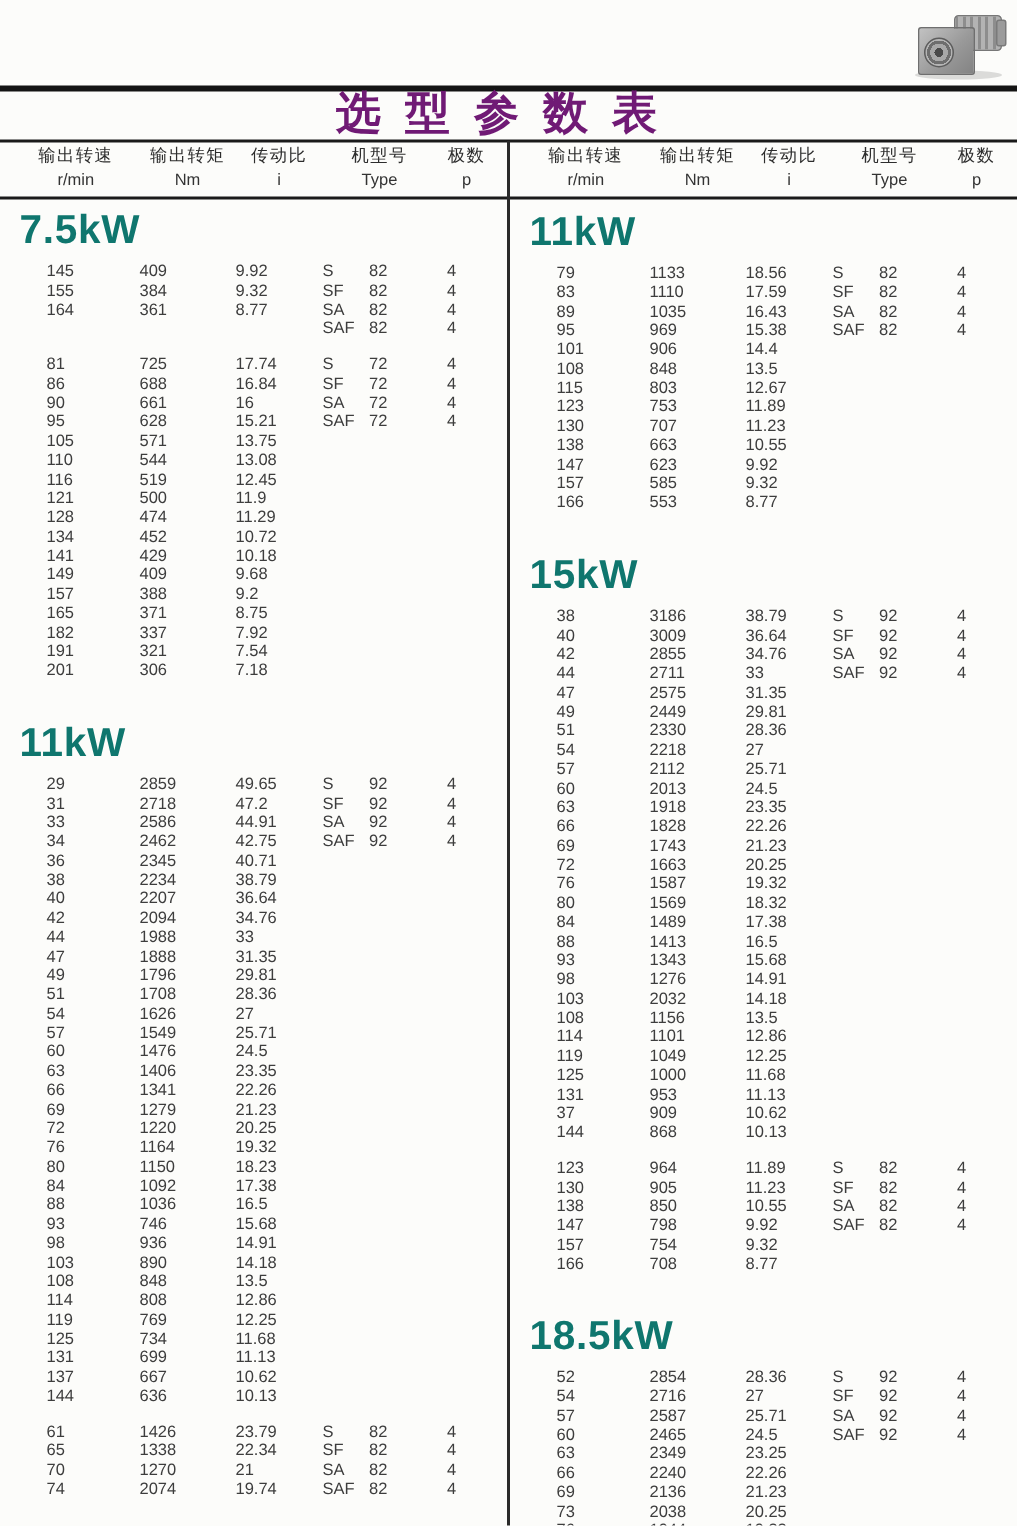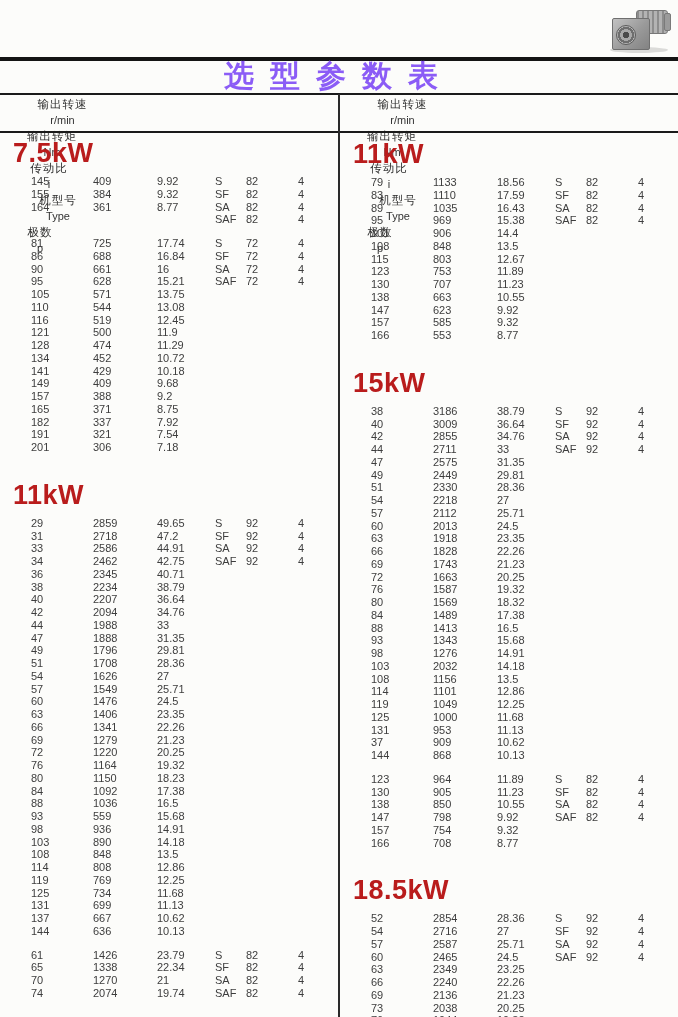--- a/index.html
+++ b/index.html
@@ -26,44 +26,44 @@
   .photo .face {
     position:absolute; left:10px; top:22px; width:20px; height:20px; border-radius:50%;
     background:radial-gradient(circle at 50% 50%, #4a4a4a 0 3px, #a8a8a8 3px 6px, #6e6e6e 6px 8px, #b5b5b5 8px 10px);
     border:1px solid #5c5c5c;
   }
   .photo .shadow { position:absolute; left:4px; top:44px; width:58px; height:6px; background:rgba(120,120,120,.25); border-radius:50%; }
 
   .topline   { position:absolute; left:0; top:57px; width:678px; height:4px; background:#141414; }
   .title     {
     position:absolute; left:0; top:59px; width:678px; text-align:center;
-    font-size:30px; font-weight:bold; color:#8b5cf6; letter-spacing:16px; line-height:34px; white-space:nowrap;
+    font-size:30px; font-weight:bold; color:#701a75; letter-spacing:16px; line-height:34px; white-space:nowrap;
   }
   .titleline { position:absolute; left:0; top:93px; width:678px; height:2px; background:#1a1a1a; }
   .headline  { position:absolute; left:0; top:131px; width:678px; height:2px; background:#1a1a1a; }
   .vdivider  { position:absolute; left:338px; top:94px; bottom:0; width:2px; background:#2a2a2a; }
 
   
   .headerband { position:absolute; left:0; top:96px; width:678px; height:34px; display:flex; }
-  .hgroup { width:339px; display:flex; padding-left:20px;flex-direction:column; }
+  .hgroup { width:339px; display:flex; padding-left:8px; }
   .hgroup.right { margin-left:2px; }
   .hcol { text-align:center; font-size:11.5px; color:#2d2d2d; line-height:16px; }
   .hcol .cn { font-size:11.5px; letter-spacing:1px; }
   .hcol .unit { font-size:11px; color:#333; }
   .hc-speed { width:85px; }
   .hc-torque { width:64px; }
   .hc-ratio { width:58px; }
   .hc-type { width:76px; }
   .hc-poles { width:40px; }
 
   
   .content { position:absolute; left:0; top:133px; width:678px; bottom:0; display:flex; overflow:hidden; }
   .half { width:339px; overflow:hidden; }
   .half.right { margin-left:2px; }
-  .sec-title { font-size:27px; font-weight:bold; color:#b91c1c; margin:26px 0 7px 13px; line-height:30px; letter-spacing:0.5px; }
+  .sec-title { font-size:27px; font-weight:bold; color:#0f766e; margin:26px 0 7px 13px; line-height:30px; letter-spacing:0.5px; }
   .half .sec-title:first-child { margin-top:5px; }
   .half.right .sec-title:first-child { margin-top:6px; }
   .group { margin-bottom:11px; }
   .row { display:flex; padding-left:31px; line-height:12.75px; font-size:11px; color:#3d3d3d; white-space:nowrap; }
   .c { display:block; }
   .c-speed { width:62px; }
   .c-torque { width:64px; }
   .c-ratio { width:58px; }
   .c-type { width:31px; }
   .c-size { width:40px; }
@@ -492,21 +492,21 @@
           <div class="row">
             <span class="c c-speed">88</span>
             <span class="c c-torque">1036</span>
             <span class="c c-ratio">16.5</span>
             <span class="c c-type"></span>
             <span class="c c-size"></span>
             <span class="c c-poles"></span>
           </div>
           <div class="row">
             <span class="c c-speed">93</span>
-            <span class="c c-torque">559</span>
+            <span class="c c-torque">746</span>
             <span class="c c-ratio">15.68</span>
             <span class="c c-type"></span>
             <span class="c c-size"></span>
             <span class="c c-poles"></span>
           </div>
           <div class="row">
             <span class="c c-speed">98</span>
             <span class="c c-torque">936</span>
             <span class="c c-ratio">14.91</span>
             <span class="c c-type"></span>

